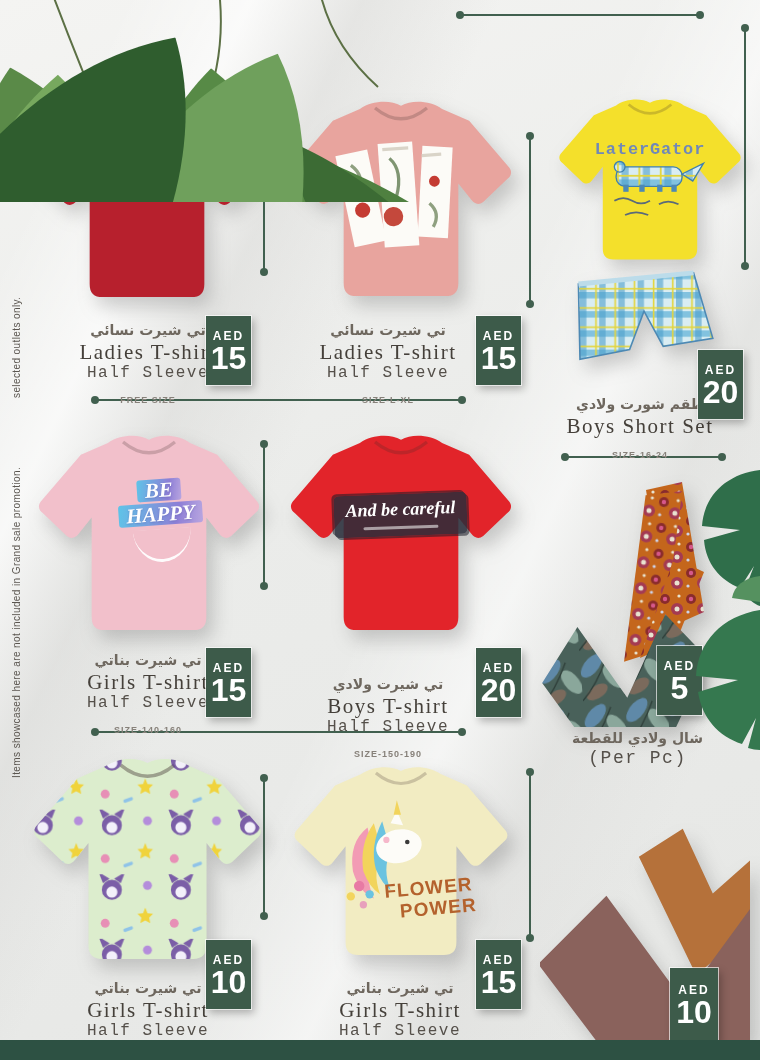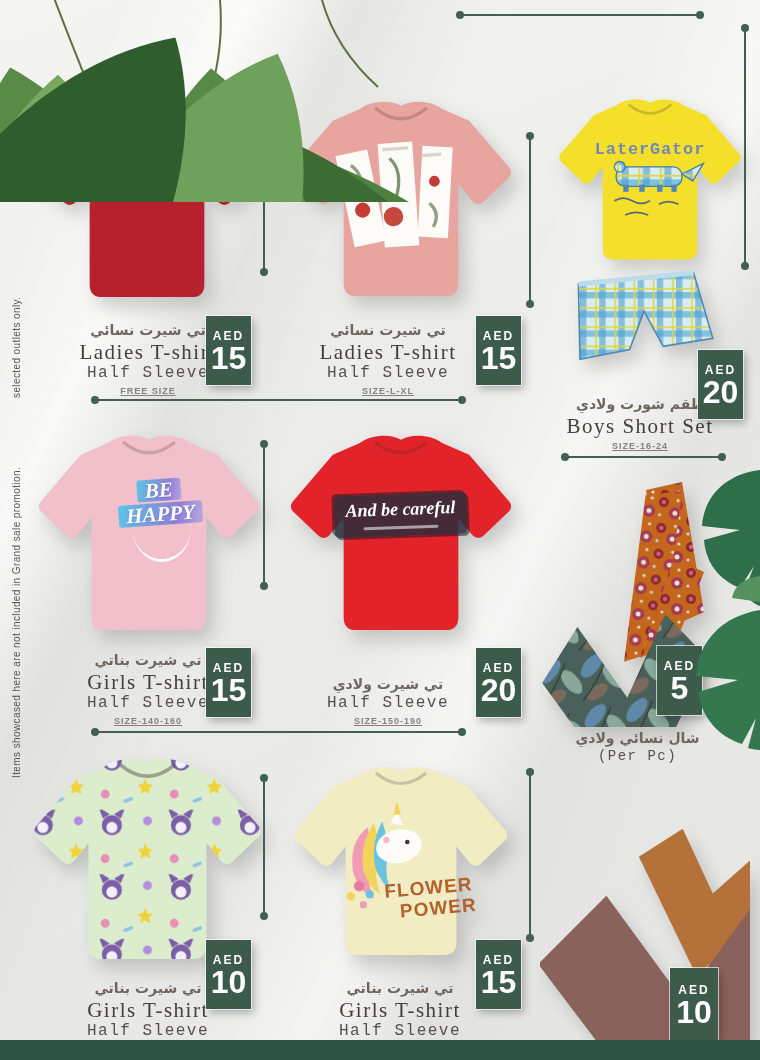--- a/index.html
+++ b/index.html
@@ -23,21 +23,21 @@
         display:flex;flex-direction:column;align-items:center;justify-content:center;gap:1px;
         box-shadow:0 0 0 1px rgba(255,255,255,.65),3px 4px 8px rgba(0,0,0,.28);z-index:6;}
   .badge .aed{font-weight:700;font-size:12px;letter-spacing:2px;}
   .badge .num{font-weight:700;font-size:32px;line-height:.9;}
   .badge.big{width:48px;height:74px;}
   
   .label{position:absolute;text-align:center;z-index:5;color:#4b463f;}
   .label .ar{font-family:"DejaVu Sans",sans-serif;font-weight:700;font-size:14px;color:#6e675e;line-height:1.25;}
   .label .en{font-family:"Liberation Serif",serif;font-size:21px;letter-spacing:1.5px;color:#45403a;line-height:1.15;}
   .label .sub{font-family:Liberation Mono, monospace;font-size:16px;letter-spacing:1.5px;color:#55504a;line-height:1.2;}
-  .label .size{font-weight:700;font-size:9px;letter-spacing:1px;color:#87817a;margin-top:3px;text-decoration:underline;}
+  .label .size{font-weight:700;font-size:9px;letter-spacing:1px;color:#87817a;margin-top:12px;}
   
   .pimg{position:absolute;z-index:4;filter:drop-shadow(7px 10px 9px rgba(100,100,100,.30));}
   .pimg svg{display:block;width:100%;height:100%;}
   .overlay{position:absolute;z-index:5;}
   
   .behappy{left:34%;top:26%;width:42%;text-align:center;transform:rotate(-4deg);}
   .behappy .brush{display:inline-block;padding:0 8px;
      background:linear-gradient(100deg,#5ec4e8 0%,#8e7fd6 70%,#b9a6e0 100%);
      border-radius:3px;}
   .behappy .bt{font-family:"Liberation Serif",serif;font-style:italic;font-weight:700;
@@ -275,20 +275,21 @@
         </svg>
       <div class="overlay careful">
         <div class="bg">
           <span class="ct">And be careful</span>
           <div class="tiny"></div>
         </div>
       </div>
     </div>
     <div class="label" style="left:280px;top:676px;width:216px">
       <div class="ar" dir="rtl">تي شيرت ولادي</div>
+      <div class="en">Boys T-shirt</div>
       <div class="sub">Half Sleeve</div>
       <div class="size">SIZE-150-190</div>
     </div>
     <div class="badge" style="left:476px;top:648px">
       <span class="aed">AED</span>
       <span class="num">20</span>
     </div>
   </div>
 
   <div>
@@ -298,22 +299,22 @@
           <polygon points="118,28 154,20 176,150 140,166" fill="url(#paisleypat)"></polygon>
           <polygon points="118,28 154,20 150,180 114,196" fill="url(#paisleypat)" transform="translate(-8,6) rotate(6 130 100)"></polygon>
           <polygon points="112,196 148,180 176,110 146,96" fill="url(#paisleypat)"></polygon>
         </g>
         <g transform="translate(8,92) scale(0.86,1.18) rotate(-6 70 65)">
           <use href="#chevron" fill="url(#leafpat)"></use>
         </g>
       </svg>
     </div>
     <div class="label" style="left:535px;top:730px;width:205px">
-      <div class="ar" dir="rtl">شال نسائي ولادي</div>
-      <div class="sub" style="font-size:14px">(Per Pc)</div>
+      <div class="ar" dir="rtl">شال ولادي للقطعة</div>
+      <div class="sub" style="font-size:18px">(Per Pc)</div>
     </div>
     <div class="badge" style="left:657px;top:646px">
       <span class="aed">AED</span>
       <span class="num">5</span>
     </div>
   </div>
 
   <div>
     <div class="pimg" style="left:25px;top:740px;width:245px;height:244px">
       <svg viewBox="0 0 220 210">

